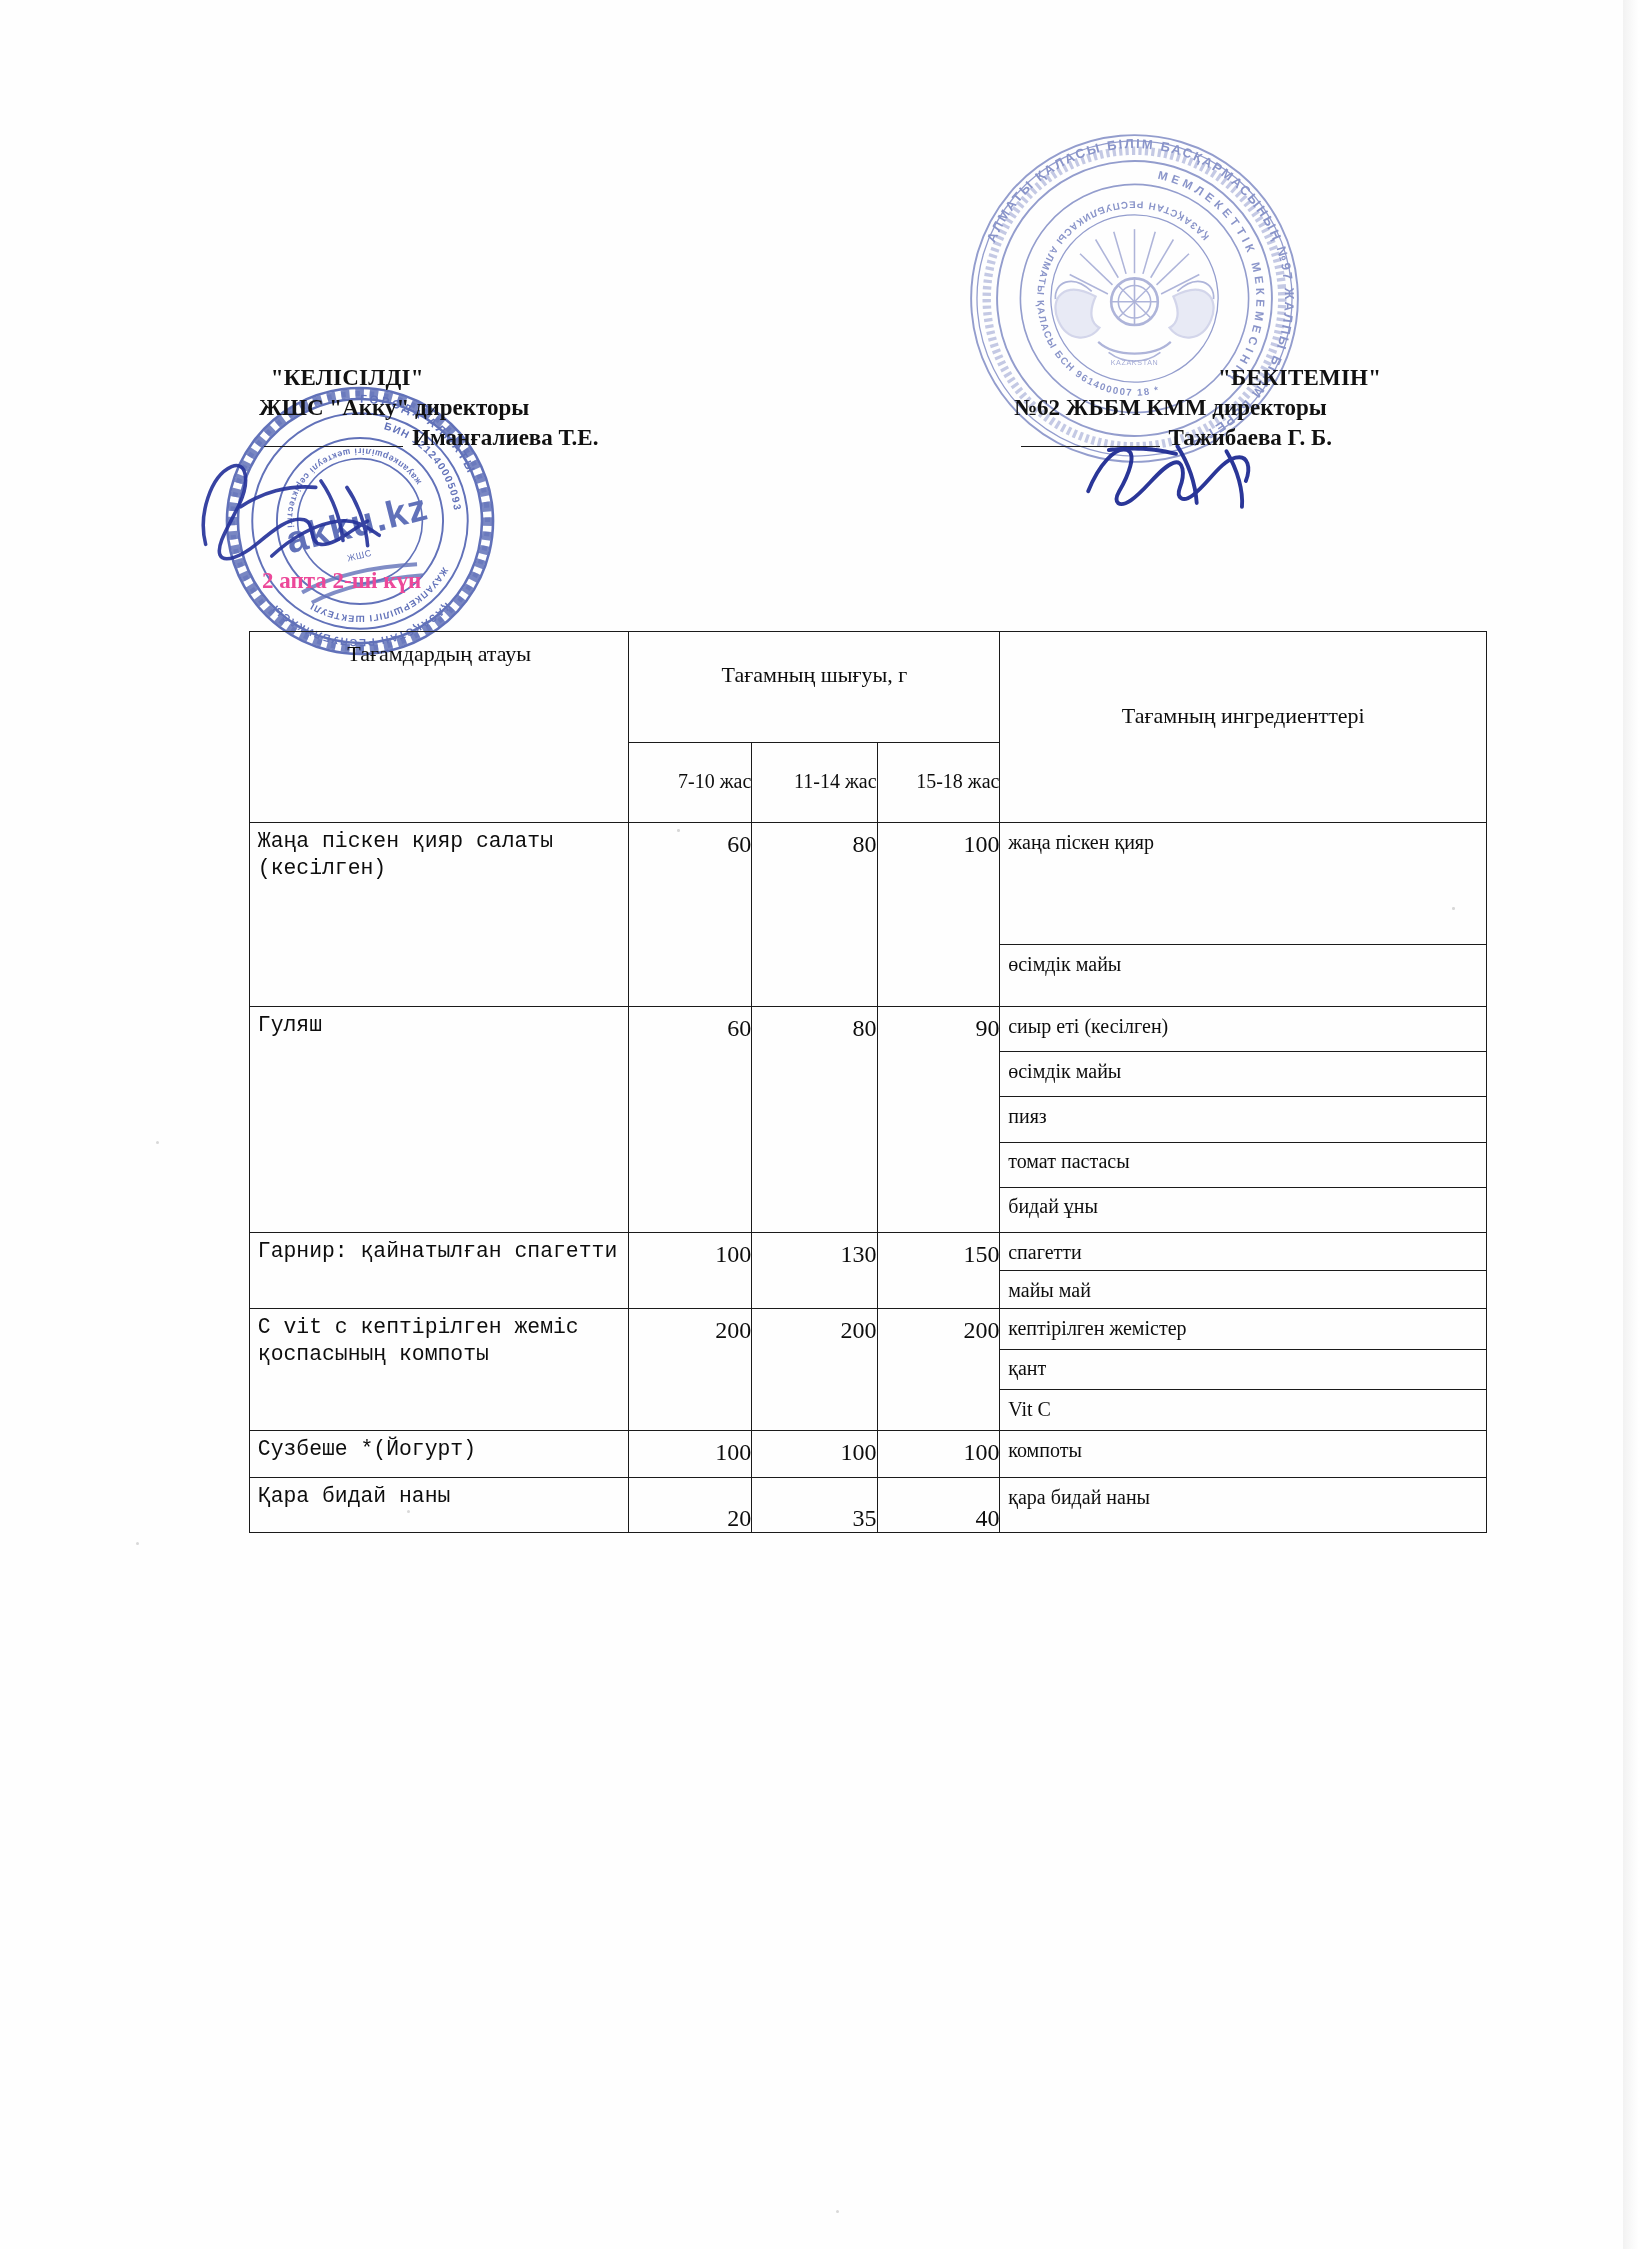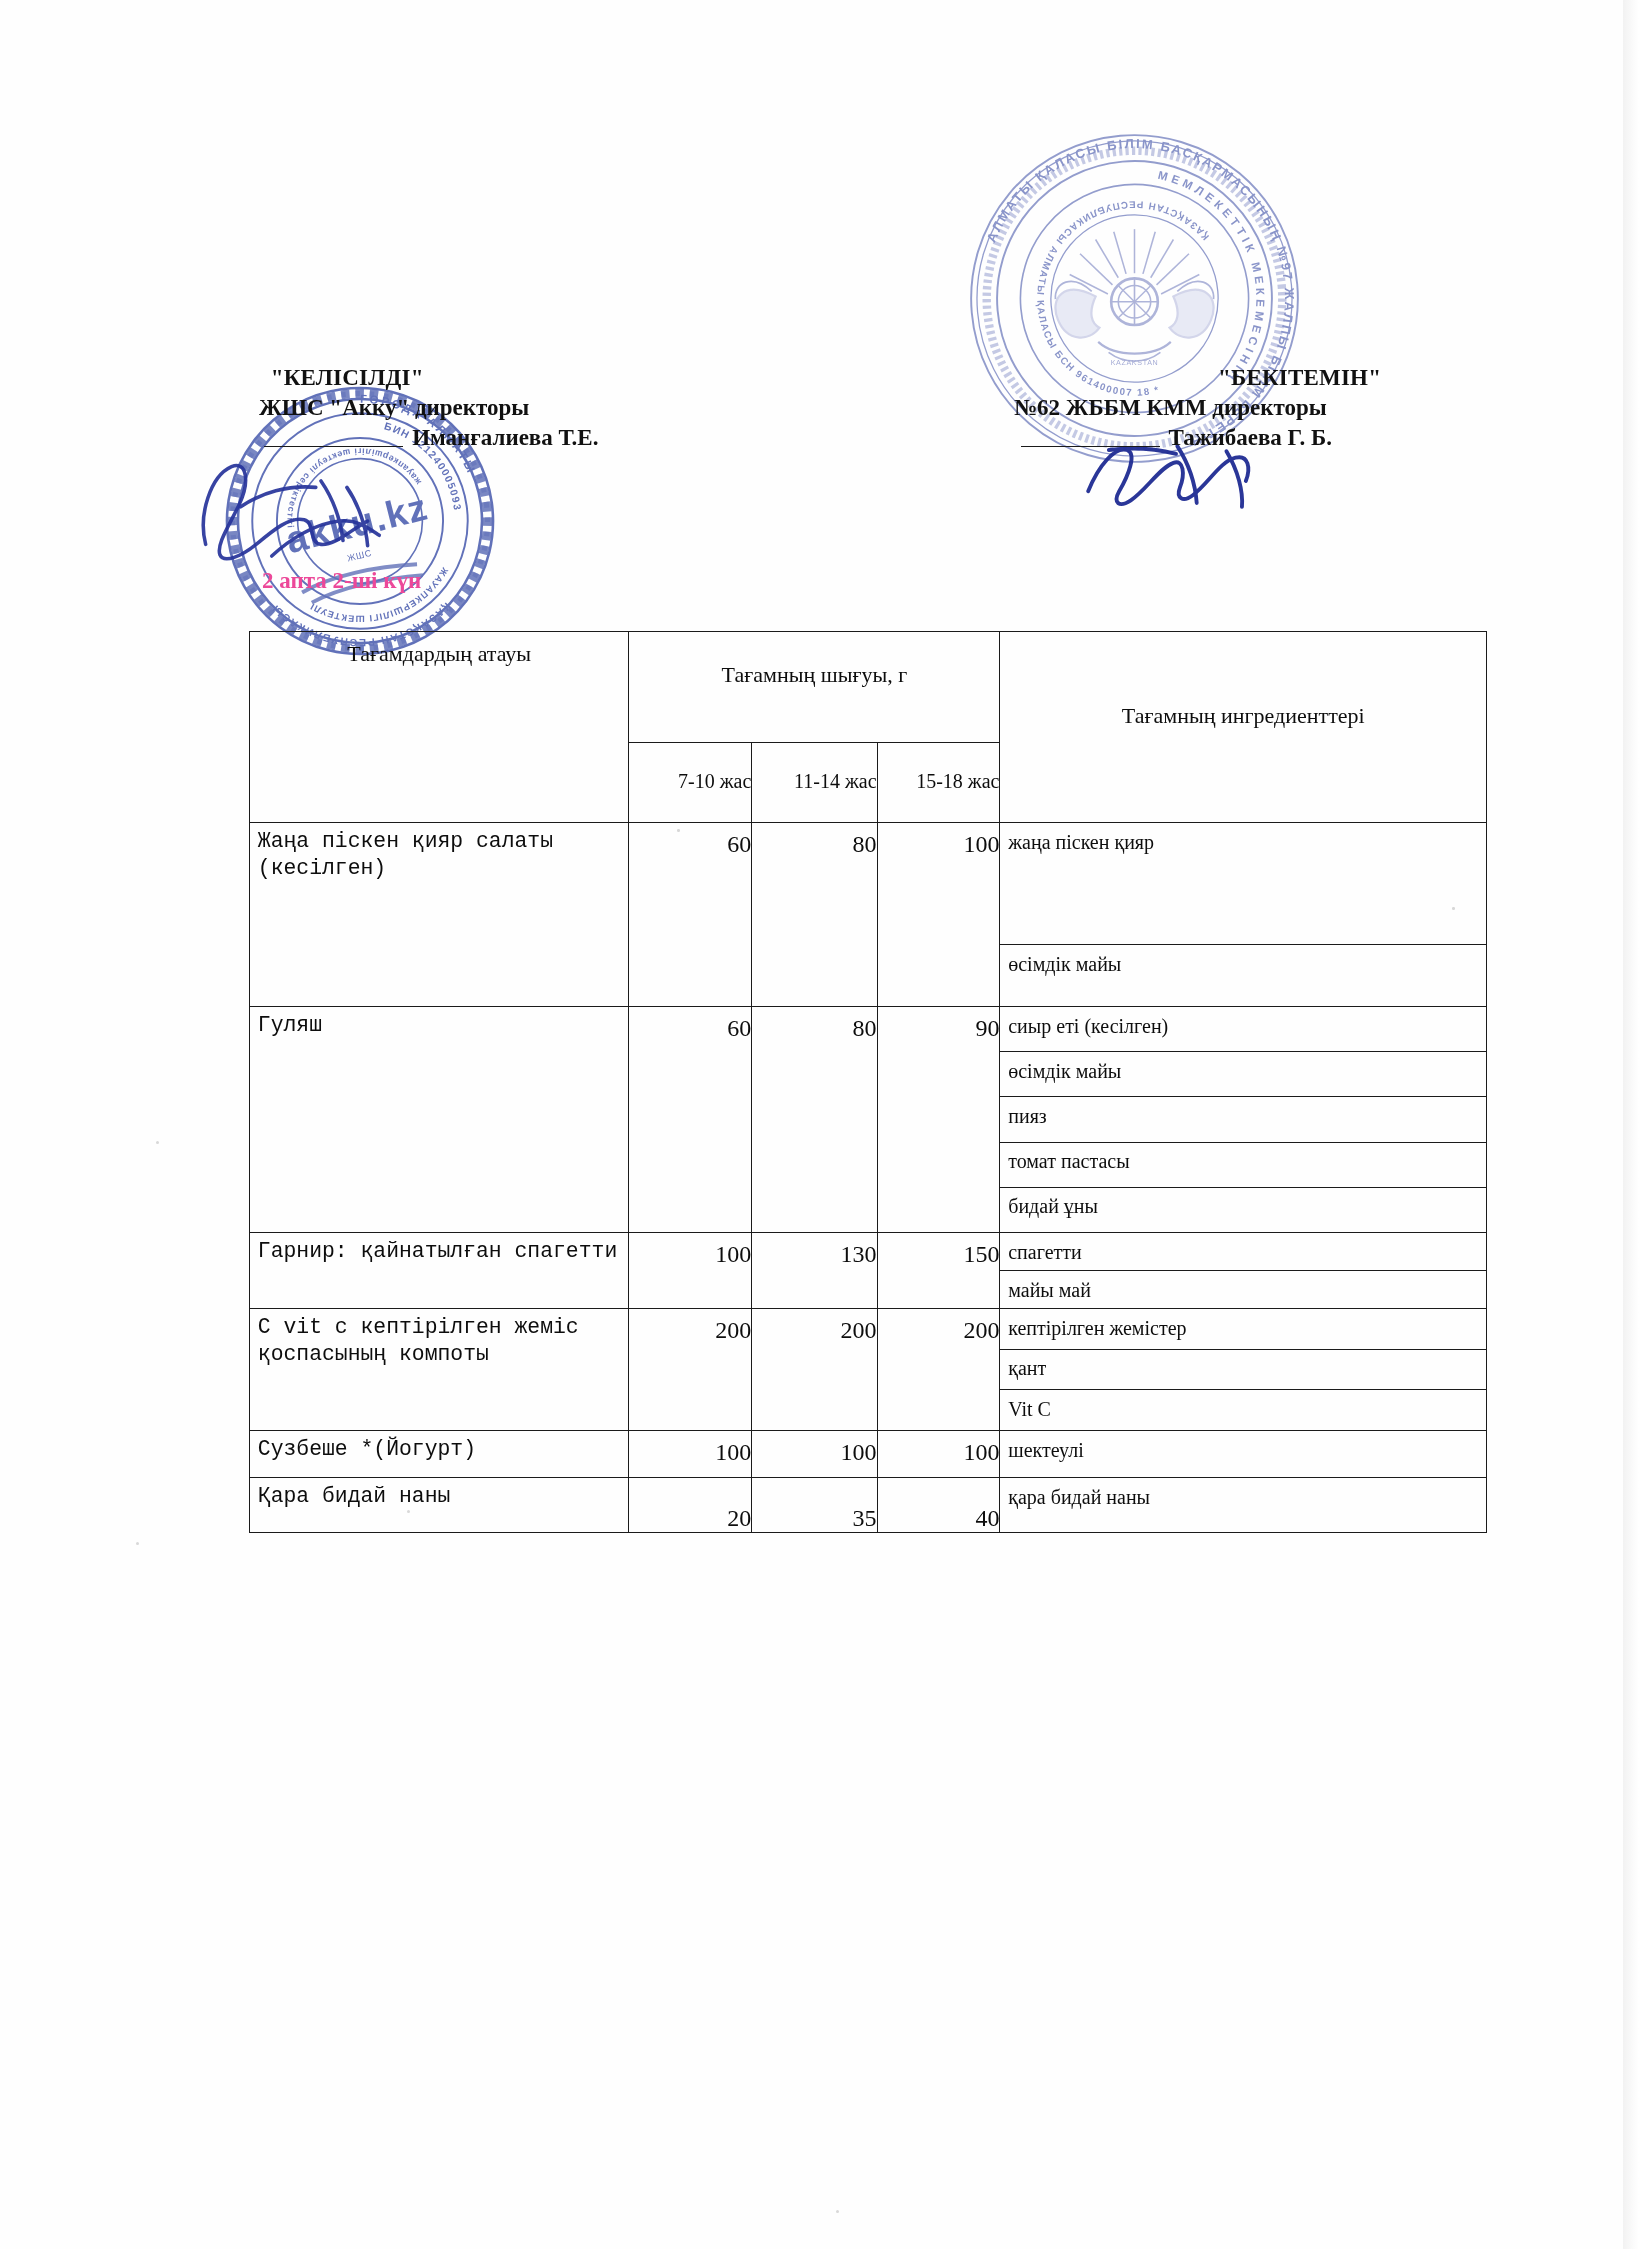--- a/index.html
+++ b/index.html
@@ -386,21 +386,21 @@
         </tr>
       <tr>
           <td class="ing-cell">Vit C</td>
         </tr>
 
       <tr class="r-suz-h">
         <td class="dish-cell">Сузбеше *(Йогурт)</td>
         <td class="qty-cell">100</td>
         <td class="qty-cell">100</td>
         <td class="qty-cell">100</td>
-        <td class="ing-cell">шектеулі</td>
+        <td class="ing-cell">компоты</td>
       </tr>
 
       <tr class="r-bread-h">
         <td class="dish-cell">Қара бидай наны</td>
         <td class="qty-cell low">20</td>
         <td class="qty-cell low">35</td>
         <td class="qty-cell low">40</td>
         <td class="ing-cell">қара бидай наны</td>
       </tr>
     </tbody>

